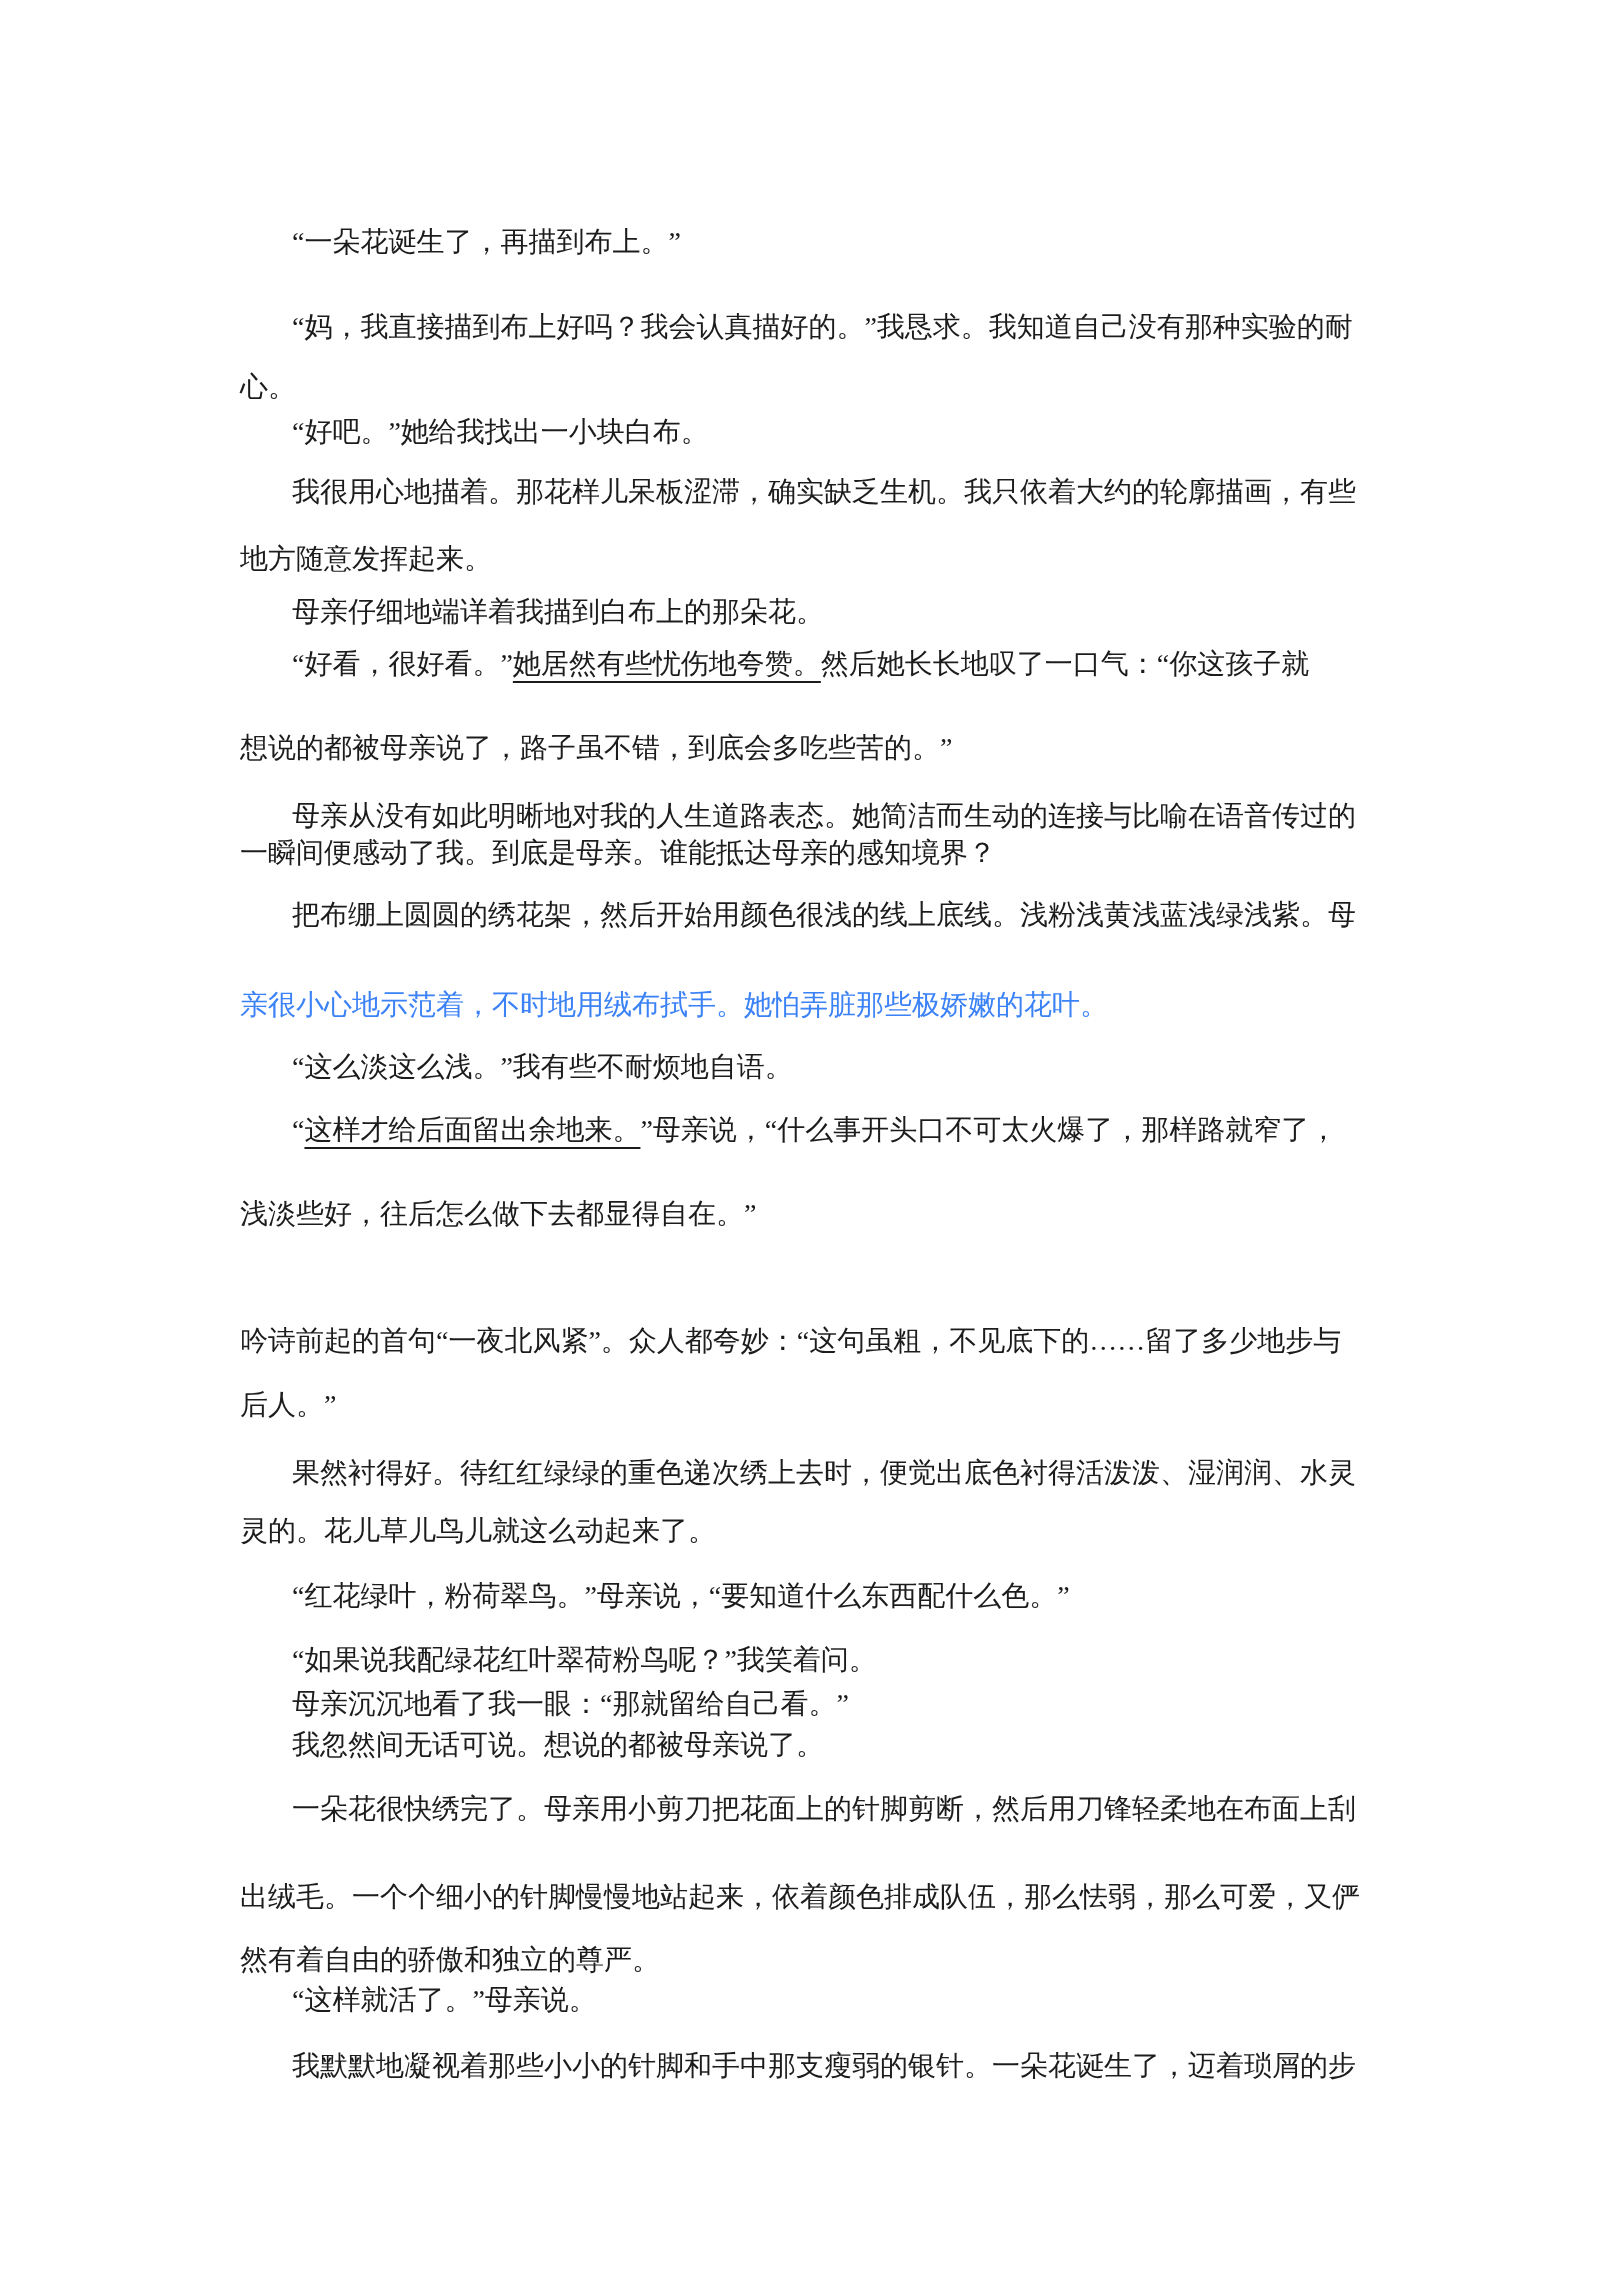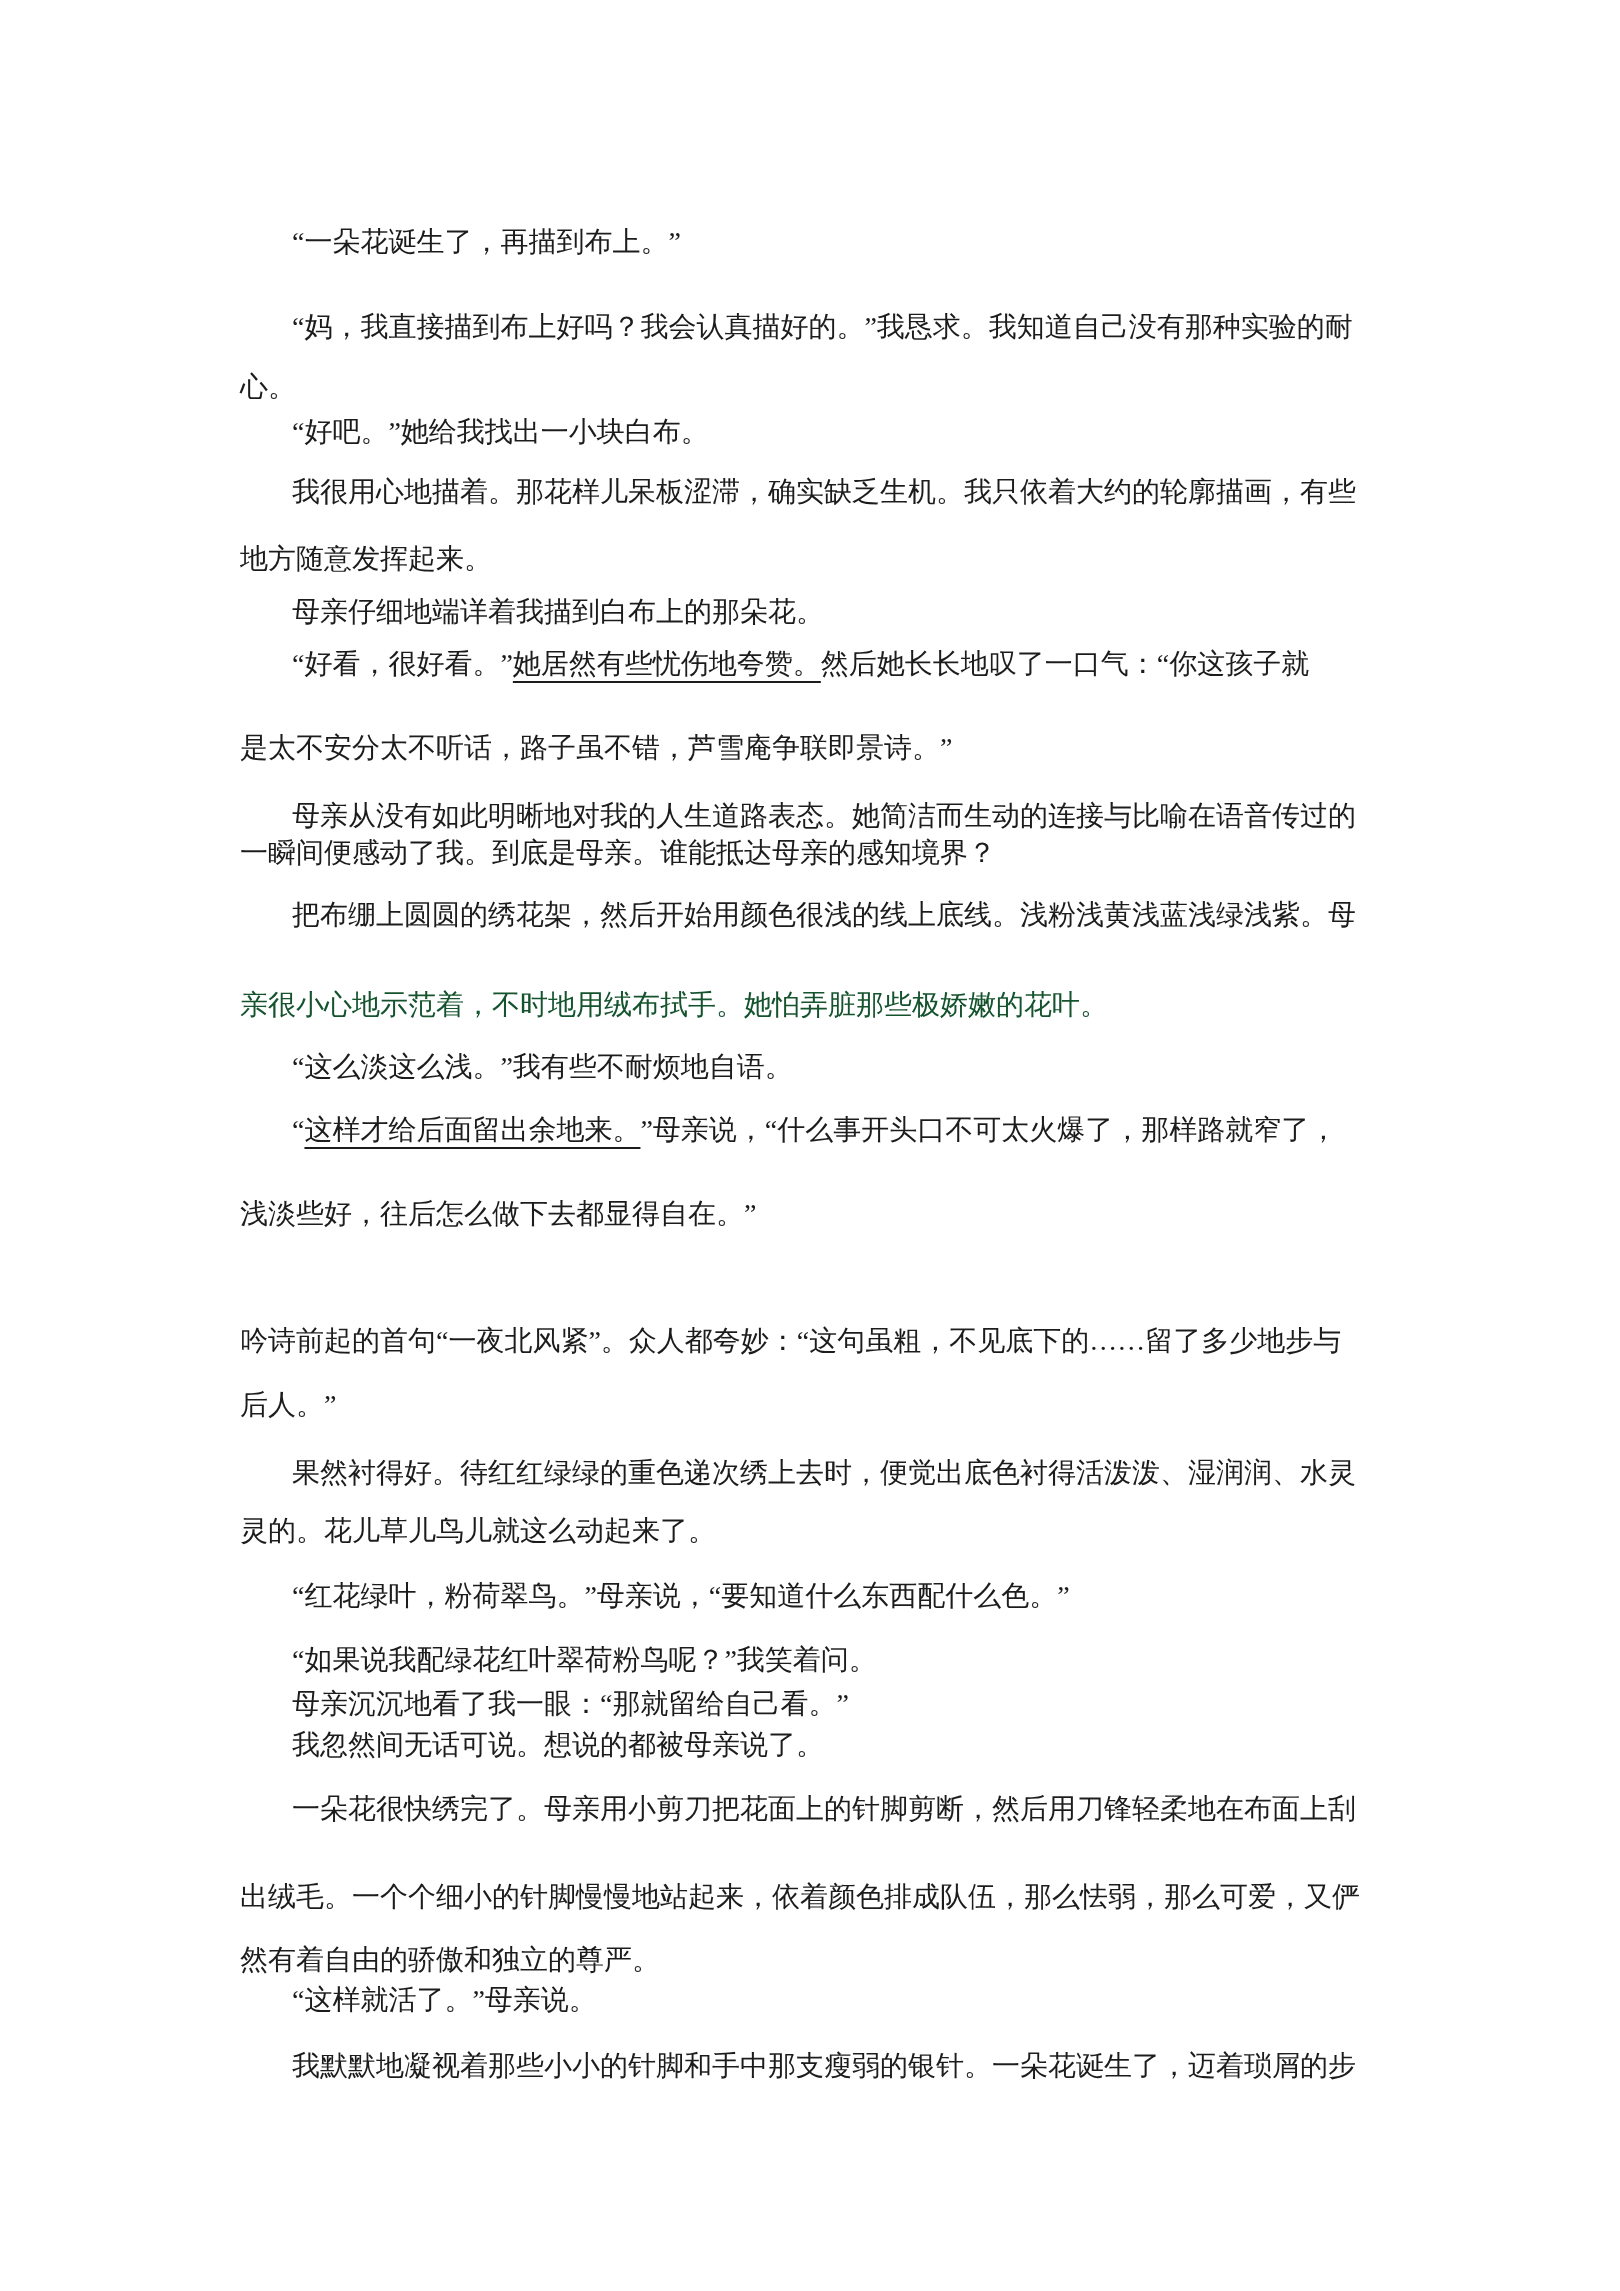--- a/index.html
+++ b/index.html
@@ -35,25 +35,25 @@
 
 <div class="page" id="page">
     <div class="line" style="top: 225px; left: 292px; color: rgb(28, 28, 28);"><span>“一朵花诞生了，再描到布上。”</span></div>
     <div class="line" style="top: 310px; left: 292px; color: rgb(28, 28, 28);"><span>“妈，我直接描到布上好吗？我会认真描好的。”我恳求。我知道自己没有那种实验的耐</span></div>
     <div class="line" style="top: 370px; left: 240px; color: rgb(28, 28, 28);"><span>心。</span></div>
     <div class="line" style="top: 415px; left: 292px; color: rgb(28, 28, 28);"><span>“好吧。”她给我找出一小块白布。</span></div>
     <div class="line" style="top: 475px; left: 292px; color: rgb(28, 28, 28);"><span>我很用心地描着。那花样儿呆板涩滞，确实缺乏生机。我只依着大约的轮廓描画，有些</span></div>
     <div class="line" style="top: 542px; left: 240px; color: rgb(28, 28, 28);"><span>地方随意发挥起来。</span></div>
     <div class="line" style="top: 595px; left: 292px; color: rgb(28, 28, 28);"><span>母亲仔细地端详着我描到白布上的那朵花。</span></div>
     <div class="line" style="top: 647px; left: 292px; color: rgb(28, 28, 28);"><span>“好看，很好看。”</span><span class="u">她居然有些忧伤地夸赞。</span><span>然后她长长地叹了一口气：“你这孩子就</span></div>
-    <div class="line" style="top: 731px; left: 240px; color: rgb(28, 28, 28);"><span>是太不安分太不听话，路子虽不错，芦雪庵争联即景诗。”</span></div>
+    <div class="line" style="top: 731px; left: 240px; color: rgb(28, 28, 28);"><span>想说的都被母亲说了，路子虽不错，到底会多吃些苦的。”</span></div>
     <div class="line" style="top: 799px; left: 292px; color: rgb(28, 28, 28);"><span>母亲从没有如此明晰地对我的人生道路表态。她简洁而生动的连接与比喻在语音传过的</span></div>
     <div class="line" style="top: 836px; left: 240px; color: rgb(28, 28, 28);"><span>一瞬间便感动了我。到底是母亲。谁能抵达母亲的感知境界？</span></div>
     <div class="line" style="top: 898px; left: 292px; color: rgb(28, 28, 28);"><span>把布绷上圆圆的绣花架，然后开始用颜色很浅的线上底线。浅粉浅黄浅蓝浅绿浅紫。母</span></div>
-    <div class="line" style="top: 988px; left: 240px; color: #14532d;"><span>亲很小心地示范着，不时地用绒布拭手。她怕弄脏那些极娇嫩的花叶。</span></div>
+    <div class="line" style="top: 988px; left: 240px; color: #3b82f6;"><span>亲很小心地示范着，不时地用绒布拭手。她怕弄脏那些极娇嫩的花叶。</span></div>
     <div class="line" style="top: 1050px; left: 292px; color: rgb(28, 28, 28);"><span>“这么淡这么浅。”我有些不耐烦地自语。</span></div>
     <div class="line" style="top: 1113px; left: 292px; color: rgb(28, 28, 28);"><span>“</span><span class="u">这样才给后面留出余地来。</span><span>”母亲说，“什么事开头口不可太火爆了，那样路就窄了，</span></div>
     <div class="line" style="top: 1197px; left: 240px; color: rgb(28, 28, 28);"><span>浅淡些好，往后怎么做下去都显得自在。”</span></div>
     <div class="line" style="top: 1324px; left: 240px; color: rgb(28, 28, 28);"><span>吟诗前起的首句“一夜北风紧”。众人都夸妙：“这句虽粗，不见底下的……留了多少地步与</span></div>
     <div class="line" style="top: 1388px; left: 240px; color: rgb(28, 28, 28);"><span>后人。”</span></div>
     <div class="line" style="top: 1456px; left: 292px; color: rgb(28, 28, 28);"><span>果然衬得好。待红红绿绿的重色递次绣上去时，便觉出底色衬得活泼泼、湿润润、水灵</span></div>
     <div class="line" style="top: 1514px; left: 240px; color: rgb(28, 28, 28);"><span>灵的。花儿草儿鸟儿就这么动起来了。</span></div>
     <div class="line" style="top: 1579px; left: 292px; color: rgb(28, 28, 28);"><span>“红花绿叶，粉荷翠鸟。”母亲说，“要知道什么东西配什么色。”</span></div>
     <div class="line" style="top: 1643px; left: 292px; color: rgb(28, 28, 28);"><span>“如果说我配绿花红叶翠荷粉鸟呢？”我笑着问。</span></div>
     <div class="line" style="top: 1687px; left: 292px; color: rgb(28, 28, 28); text-align: right;"><span>母亲沉沉地看了我一眼：“那就留给自己看。”</span></div>

